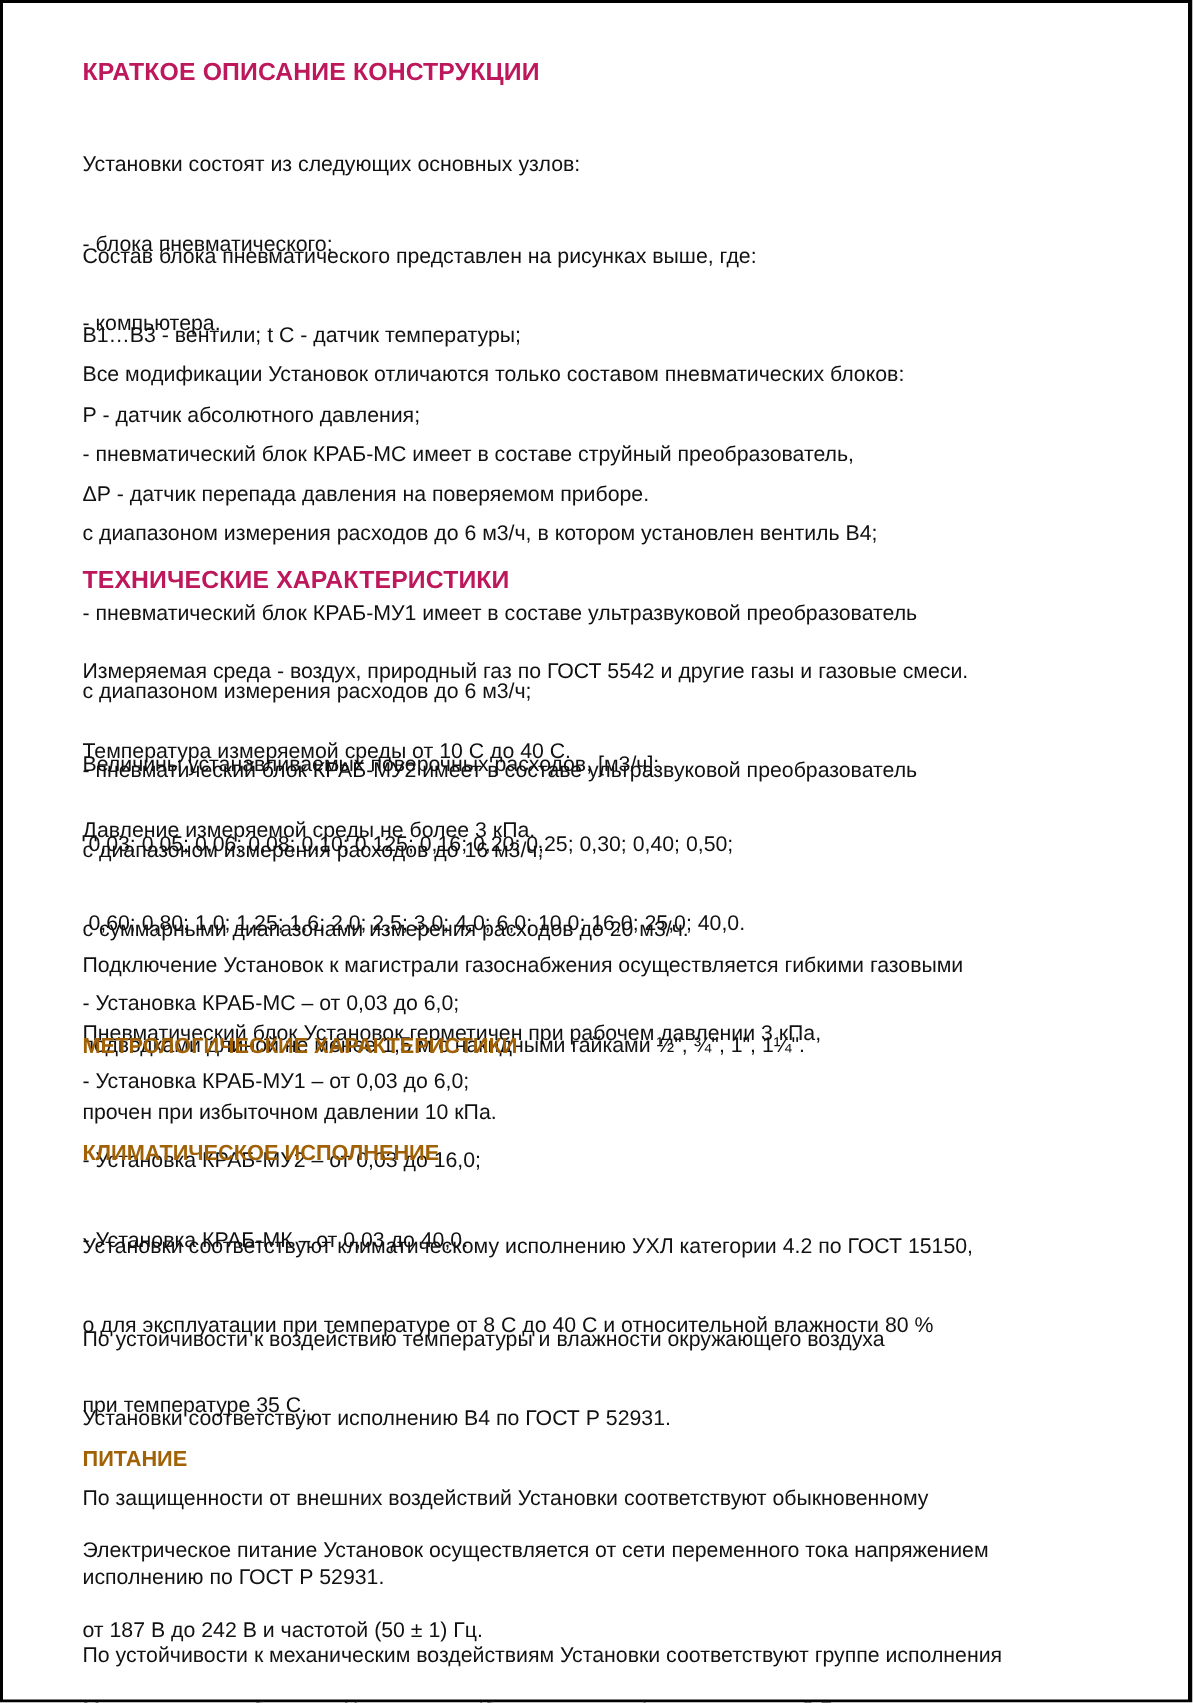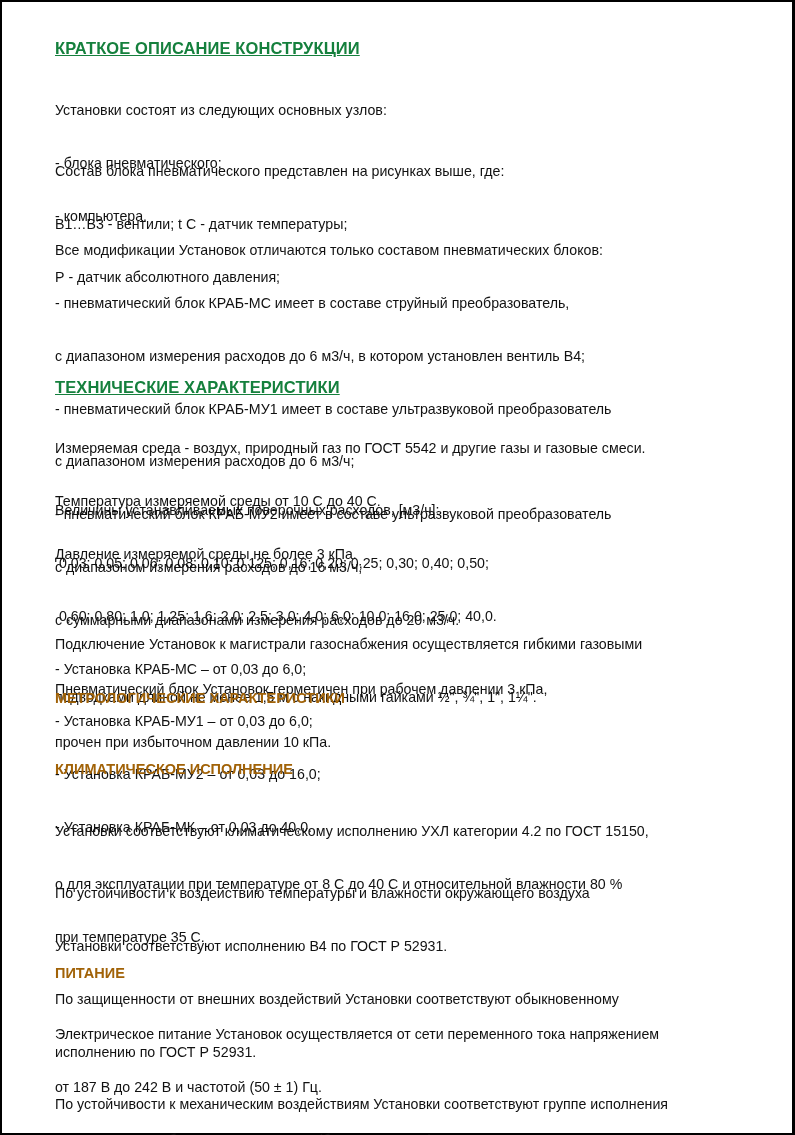--- a/index.html
+++ b/index.html
@@ -5,40 +5,41 @@
   html, body { margin:0; padding:0; background:#ffffff; }
   body { width:795px; height:1135px; position:relative; overflow:hidden; }
   .page {
     position:absolute; left:0; top:0; width:795px; height:1135px;
     box-sizing:border-box;
     border-left:2px solid #000; border-top:2px solid #000;
     border-right:3px solid #000; border-bottom:2px solid #000;
     background:#fff;
   }
   .blk { position:absolute; left:53px; margin:0; font-family:"Liberation Sans", sans-serif; }
-  .h1 { font-size:16.5px; font-weight:bold; color:#15803d; text-decoration:underline; letter-spacing:0.1px; line-height:20px; }
+  .h1 { font-size:16.5px; font-weight:bold; color:#be185d; letter-spacing:0.1px; line-height:20px; }
   .h2 { font-size:14.5px; font-weight:bold; color:#a16207; line-height:18px; }
   .p { font-size:14.2px; color:#111; line-height:17.6px; white-space:pre; }
   .p .ln { display:block; }
 </style>
 </head>
 <body>
 
 <div class="page">
 
   <div class="blk h1" style="top:36px">КРАТКОЕ ОПИСАНИЕ КОНСТРУКЦИИ</div>
   <div class="blk p" style="top:65px">
     <span class="ln">Установки состоят из следующих основных узлов:</span>
     <span class="ln">- блока пневматического;</span>
     <span class="ln">- компьютера.</span>
   </div>
   <div class="blk p" style="top:126px">
     <span class="ln">Состав блока пневматического представлен на рисунках выше, где:</span>
     <span class="ln">В1…В3 - вентили; t C - датчик температуры;</span>
     <span class="ln">Р - датчик абсолютного давления;</span>
+    <span class="ln">ΔР - датчик перепада давления на поверяемом приборе.</span>
   </div>
   <div class="blk p" style="top:205px">
     <span class="ln">Все модификации Установок отличаются только составом пневматических блоков:</span>
     <span class="ln">- пневматический блок КРАБ-МС имеет в составе струйный преобразователь,</span>
     <span class="ln">с диапазоном измерения расходов до 6 м3/ч, в котором установлен вентиль В4;</span>
     <span class="ln">- пневматический блок КРАБ-МУ1 имеет в составе ультразвуковой преобразователь</span>
     <span class="ln">с диапазоном измерения расходов до 6 м3/ч;</span>
     <span class="ln">- пневматический блок КРАБ-МУ2 имеет в составе ультразвуковой преобразователь</span>
     <span class="ln">с диапазоном измерения расходов до 16 м3/ч;</span>
     <span class="ln">с суммарными диапазонами измерения расходов до 20 м3/ч.</span>

